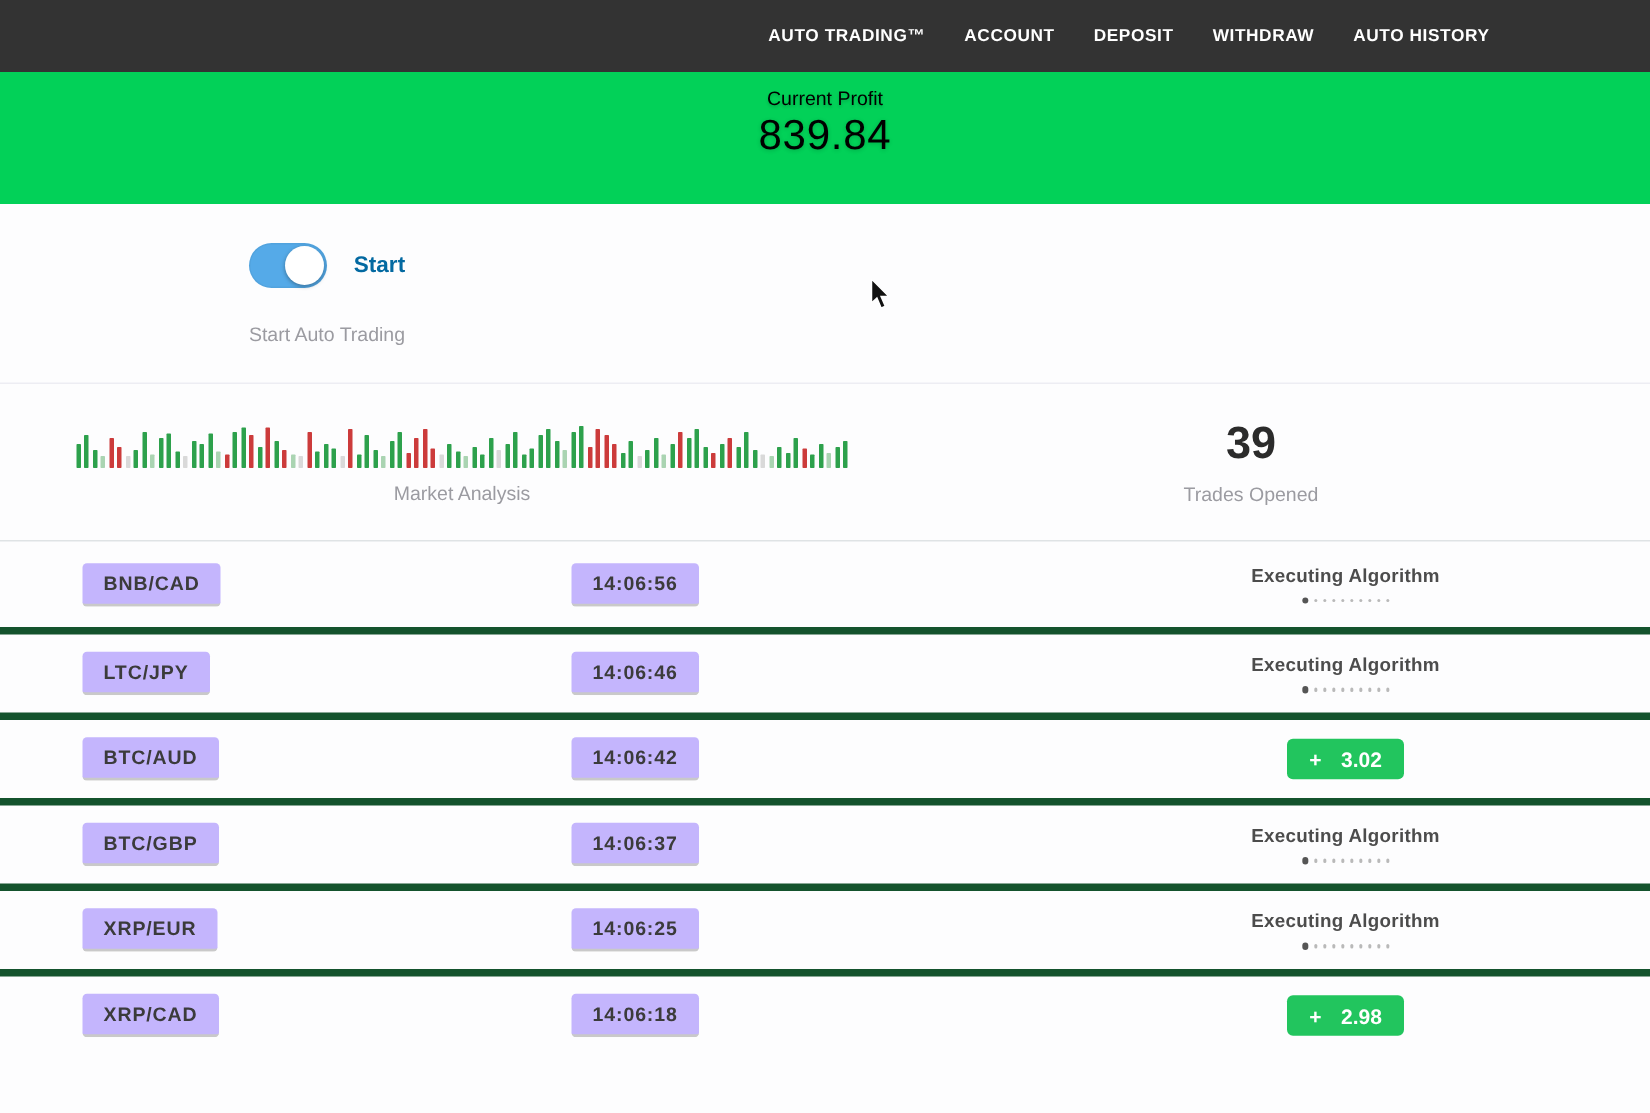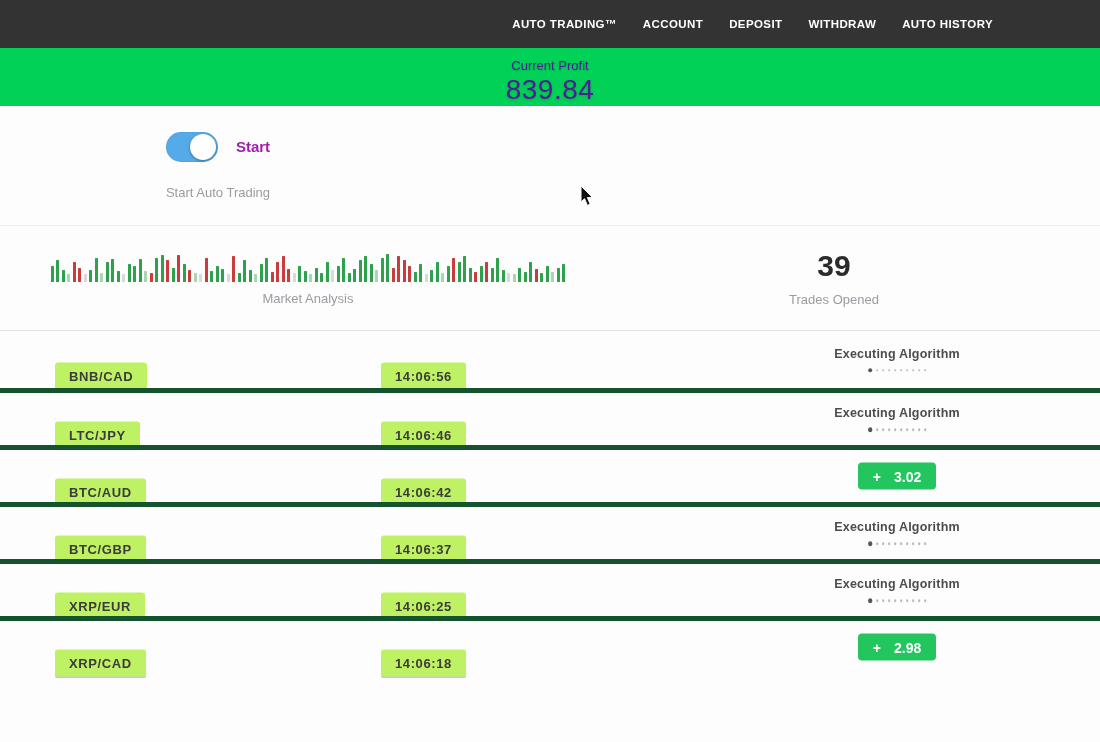--- a/index.html
+++ b/index.html
@@ -6,50 +6,50 @@
   html,body { width:1100px; height:742px; overflow:hidden; background:#fdfdfe;
     font-family:"Liberation Sans", sans-serif; position:relative; }
 
   
   .navbar { height:48px; background:#333333; display:flex; align-items:center;
     justify-content:flex-end; padding-right:107px; gap:26px; }
   .nav-item { color:#ffffff; font-size:11.5px; font-weight:700; letter-spacing:0.4px;
     cursor:pointer; white-space:nowrap; }
 
   
-  .banner { height:58px; background:#02d158; color:#4c1d95; text-align:center; padding-top:10px; }
+  .banner { height:88px; background:#02d158; color:#000000; text-align:center; padding-top:10px; }
   .banner-label { font-size:13px; font-weight:400; text-shadow:0 1px 2px rgba(0,0,0,0.18); }
   .banner-value { font-size:28px; font-weight:400; margin-top:1px; letter-spacing:0.5px;
     text-shadow:0 1px 3px rgba(0,0,0,0.18); }
 
   
   .stats-row1 { height:119px; display:flex; }
   .stats-row2 { height:105px; display:flex; border-top:1px solid #ededf3; }
   .col-l { width:56%; display:flex; flex-direction:column; align-items:center; justify-content:center; }
   .col-r { width:44%; padding-right:48px; display:flex; flex-direction:column; align-items:center; justify-content:center; }
   .balance-value { font-size:40px; font-weight:700; color:#25252b; letter-spacing:0.5px; }
   .gray-label { font-size:13px; color:#9b9ba1; margin-top:9px; }
   .toggle-row { display:flex; align-items:center; gap:18px; }
   .toggle { width:52px; height:30px; background:#55aae8; border-radius:15px; position:relative;
     cursor:pointer; box-shadow:inset 0 0 0 1px rgba(0,0,0,0.04); }
   .knob { position:absolute; top:2px; right:2px; width:26px; height:26px; background:#fff;
     border-radius:50%; box-shadow:0 1px 3px rgba(0,0,0,0.35); }
-  .toggle-label { font-size:15px; font-weight:700; color:#a21caf;text-align:center; }
+  .toggle-label { font-size:15px; font-weight:700; color:#0369a1;text-align:center; }
   .big-stat { font-size:30px; font-weight:700; color:#2b2b2b; }
 
   .bars { display:flex; align-items:flex-end; gap:2.5px; height:32px; }
   .bar { width:3px; border-radius:0.5px; }
 
   
   .trades { border-top:1px solid #dfe3e5; }
   .trade-row { height:57px; position:relative; }
   .trade-row + .trade-row { border-top:5px solid #14532d; }
-  .chip { position:absolute; top:50%; transform:translateY(-50%); background:#bef264;
+  .chip { position:absolute; top:50%; transform:translateY(-50%); background:#c4b5fd;
     border-bottom:2px solid #c9c9c9; border-radius:3px; padding:6px 14px;
-    font-size:13px; font-weight:700; color:#3b3b3b; letter-spacing:0.6px; white-space:nowrap;margin-top:17px; }
+    font-size:13px; font-weight:700; color:#3b3b3b; letter-spacing:0.6px; white-space:nowrap; }
   .chip.pair { left:55px; }
   .chip.time { left:381px; }
   .exec { position:absolute; left:897px; top:50%; transform:translate(-50%,-50%); text-align:center; }
   .exec-label { font-size:12.5px; font-weight:700; color:#4c4c4c; letter-spacing:0.2px; white-space:nowrap; }
   .dots { margin-top:7px; display:flex; align-items:center; justify-content:center; gap:3.5px; }
   .dot { width:2.5px; height:2.5px; border-radius:50%; background:#b9b9b9; }
   .dot.big { width:4.5px; height:4.5px; background:#555; }
   .badge { position:absolute; left:897px; top:50%; transform:translate(-50%,-50%);
     min-width:78px; height:27px; display:flex; align-items:center; justify-content:center;
     gap:13px; border-radius:4px; color:#fff; font-size:14px; font-weight:700; }

